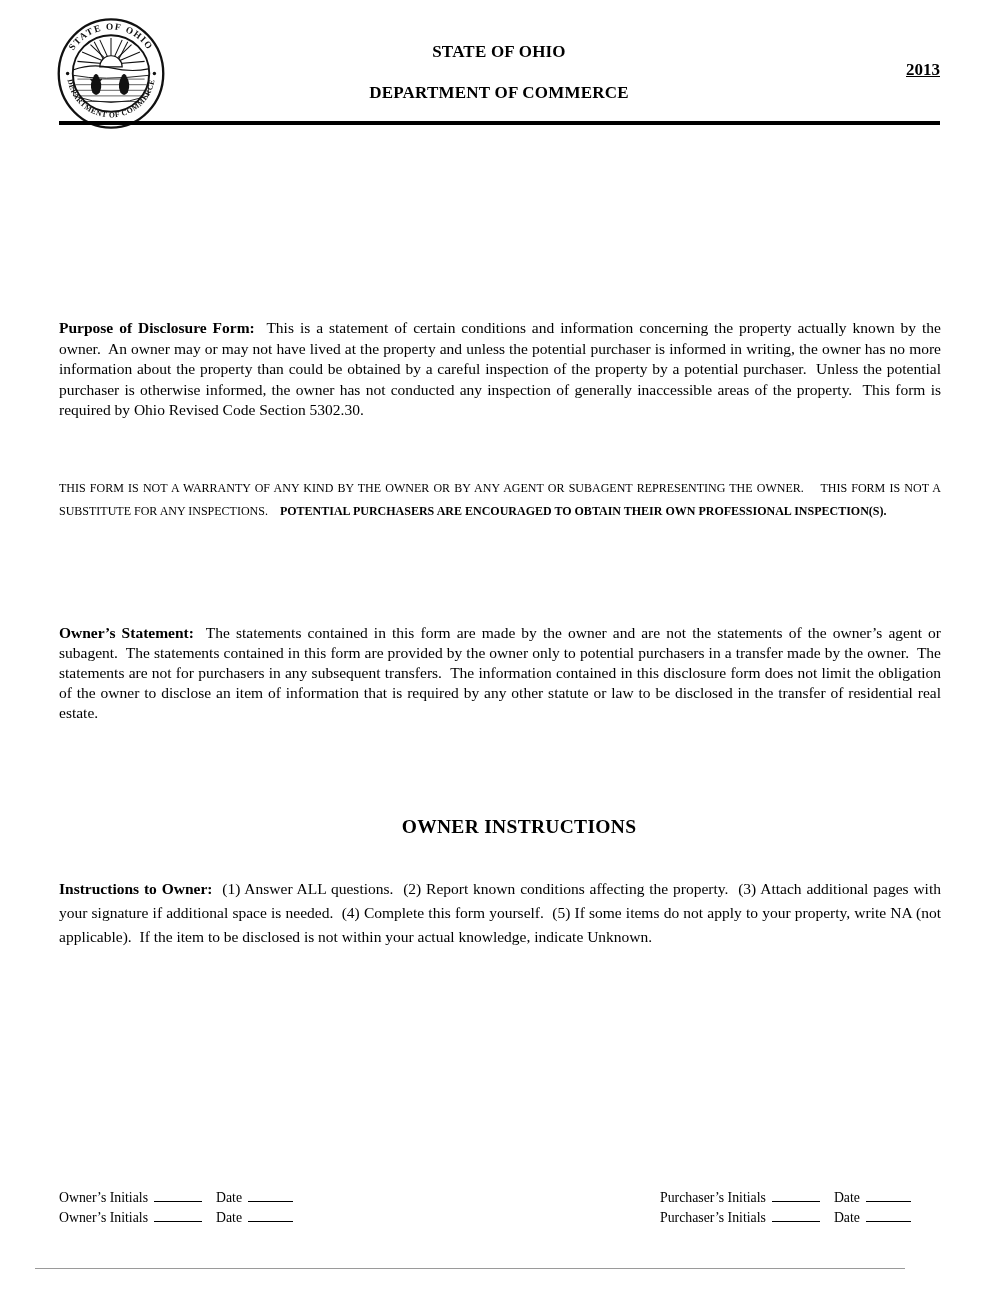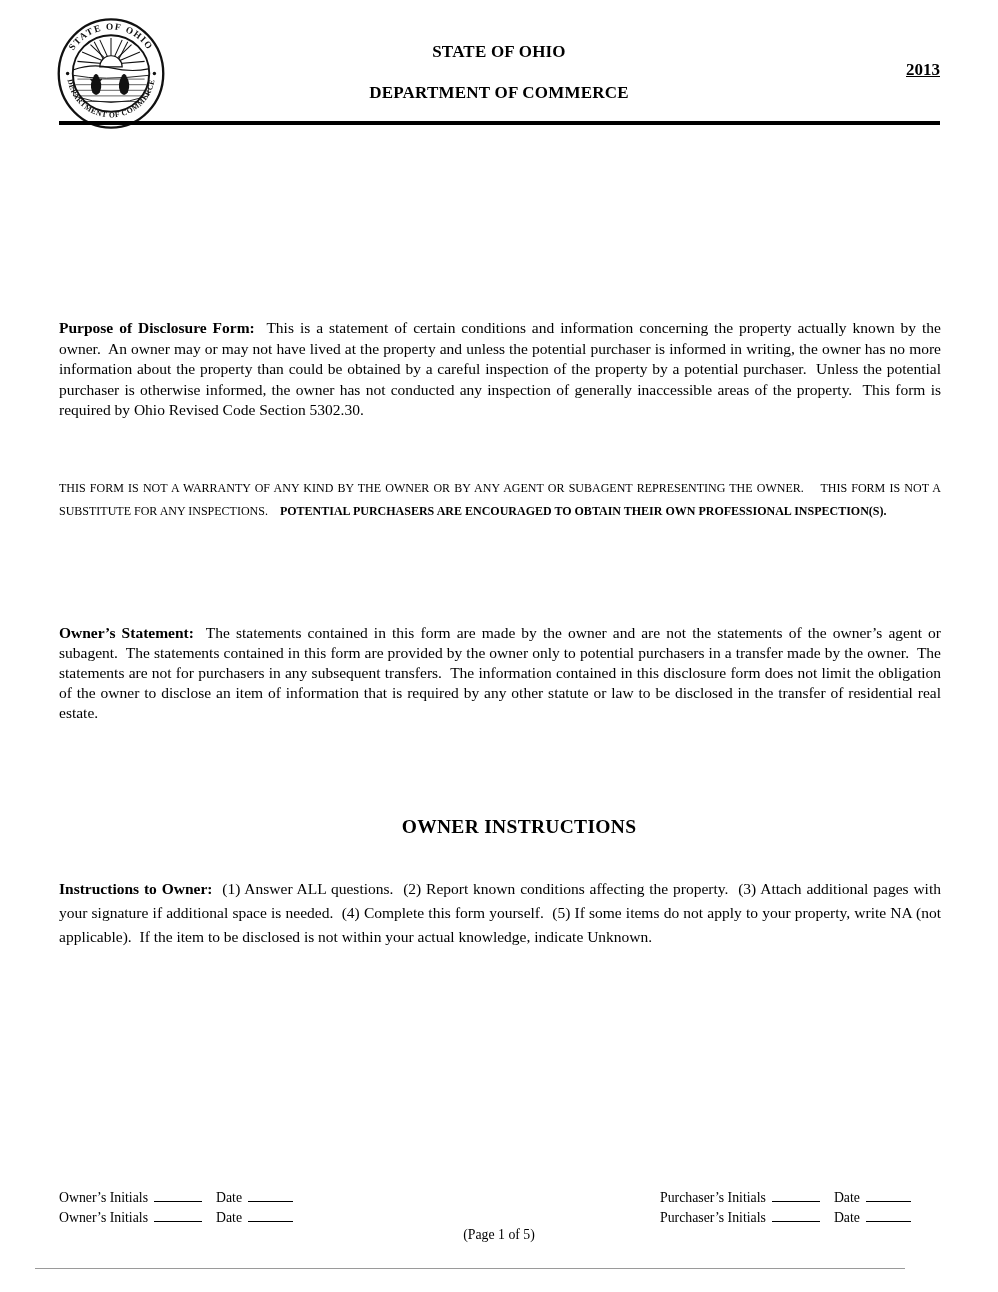--- a/index.html
+++ b/index.html
@@ -219,18 +219,17 @@
 
   <div class="footer-block footer-right">
     <div>
       <span>Purchaser’s Initials</span><span class="blank blank-initials"></span><span class="date-label">Date</span><span class="blank blank-date"></span>
     </div>
     <div>
       <span>Purchaser’s Initials</span><span class="blank blank-initials"></span><span class="date-label">Date</span><span class="blank blank-date"></span>
     </div>
   </div>
 
-  <div class="page-indicator">(Page 1 of 5)</div>
 
 
   <div class="bottom-rule"></div>
 
 </div>
 
 </body></html>

